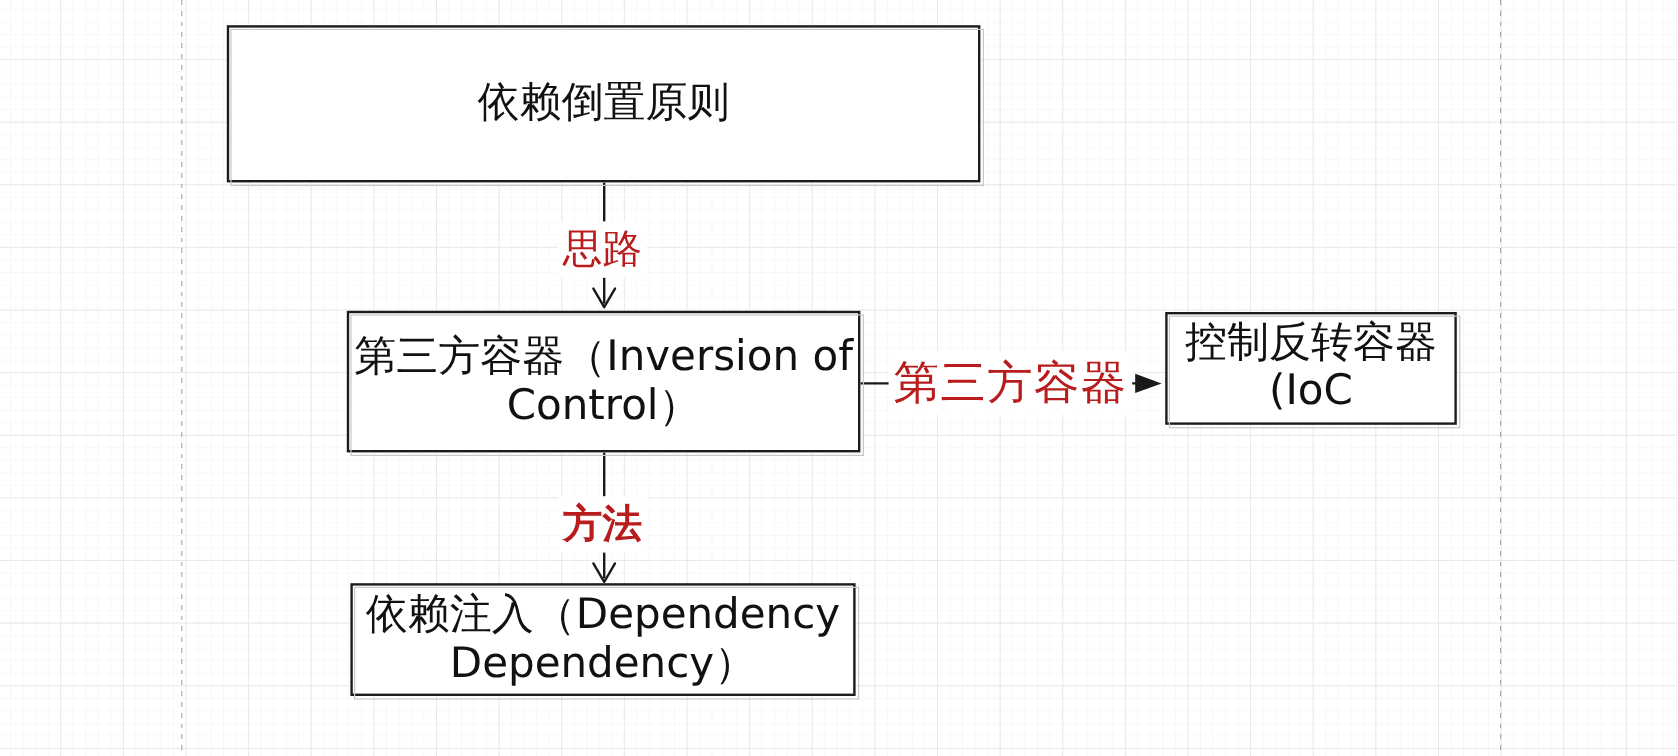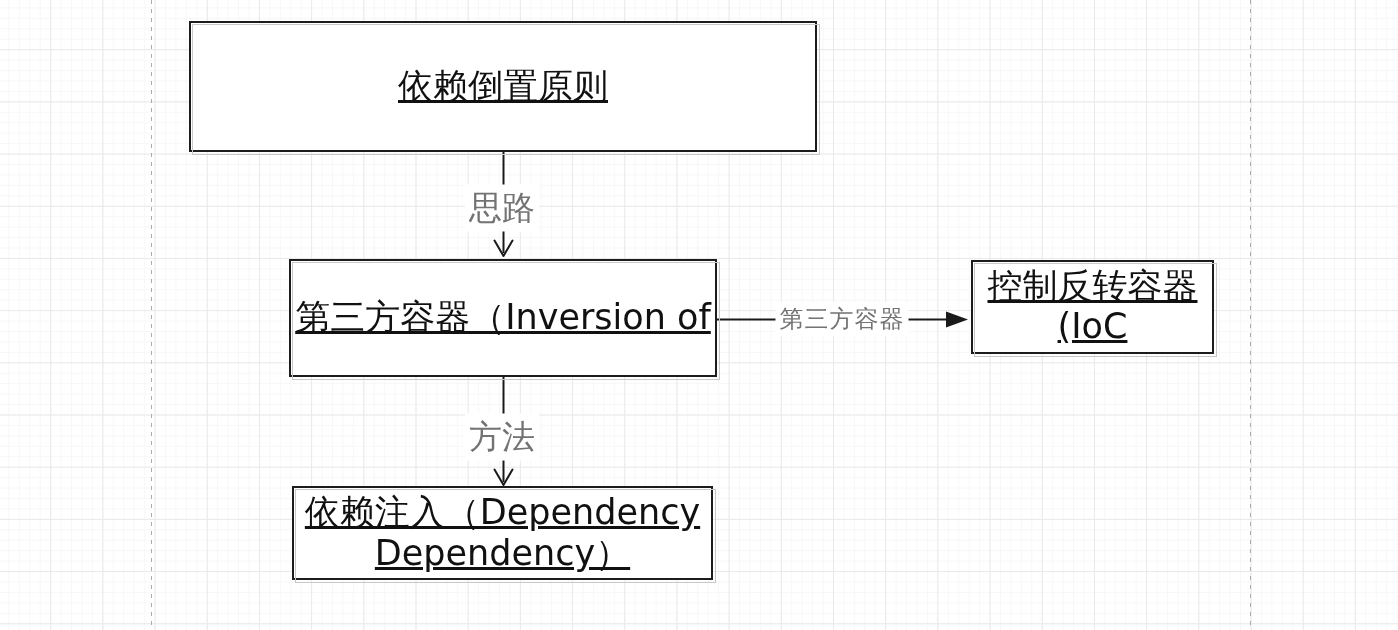--- a/index.html
+++ b/index.html
@@ -77,39 +77,39 @@
     color: #111;
   }
   
   .node::before {
     content: "";
     position: absolute;
     inset: 1px -5px -5px 1px;
     border: 1px solid #c8c8c8;
     pointer-events: none;
   }
-  .node-line { white-space: nowrap; text-decoration: underline; }
+  .node-line { white-space: nowrap; }
 
   .node-dip           { left: 189px; top: 21px;  width: 628px; height: 131px; }
   .node-ioc           { left: 289px; top: 259px; width: 428px; height: 118px; }
   .node-ioc-container { left: 971px; top: 260px; width: 243px; height: 94px; line-height: 1.14; }
   .node-di            { left: 292px; top: 486px; width: 421px; height: 94px;  }
 
   
   .edge-label {
     position: absolute;
     transform: translate(-50%, -50%);
     background: #ffffff;
     padding: 1px 4px;
     white-space: nowrap;
-    color: #737373;
+    color: #b91c1c;
   }
   .edge-label.silu      { left: 502px; top: 208px; font-size: 33px; }
-  .edge-label.disanfang { left: 842px; top: 319px; font-size: 24px; letter-spacing: 1px; }
-  .edge-label.fangfa    { left: 502px; top: 437px; font-size: 33px; }
+  .edge-label.disanfang { left: 842px; top: 319px; font-size: 38px; letter-spacing: 1px; }
+  .edge-label.fangfa    { left: 502px; top: 437px; font-size: 33px; font-weight: bold; }
 </style>
 </head>
 <body>
 
 <div class="canvas">
 
   <div class="page-guide left"></div>
   <div class="page-guide right"></div>
 
   <svg class="connectors" viewBox="0 0 1398 630" xmlns="http://www.w3.org/2000/svg">
@@ -123,20 +123,21 @@
     <path class="edge-line" d="M503.5,377 L503.5,482"></path>
     <path class="arrow-open" d="M494.5,469.5 L503.5,485 L512.5,469.5"></path>
   </svg>
 
   <div class="node node-dip">
     <div class="node-line">依赖倒置原则</div>
   </div>
 
   <div class="node node-ioc">
     <div class="node-line">第三方容器（Inversion of</div>
+    <div class="node-line">Control）</div>
   </div>
 
   <div class="node node-ioc-container">
     <div class="node-line">控制反转容器</div>
     <div class="node-line">(IoC</div>
   </div>
 
   <div class="node node-di">
     <div class="node-line">依赖注入（Dependency</div>
     <div class="node-line">Dependency）</div>

